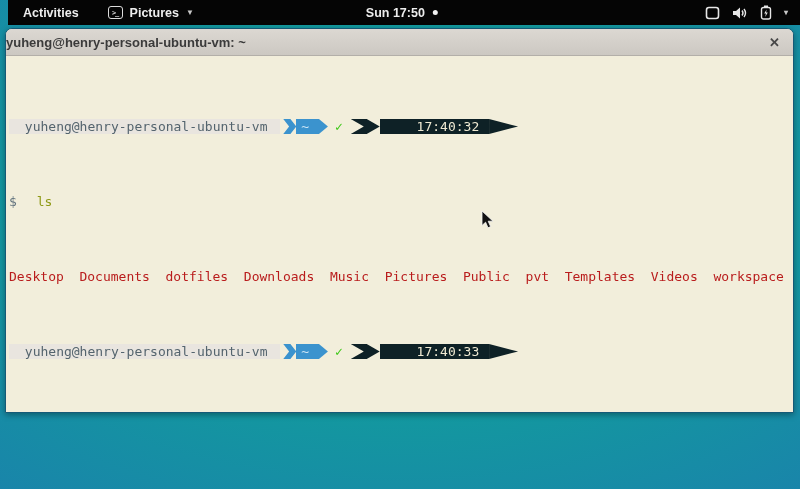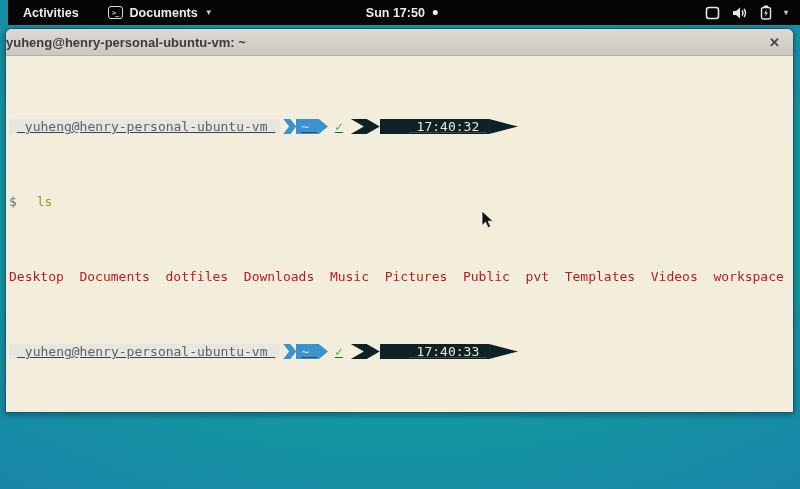--- a/index.html
+++ b/index.html
@@ -49,21 +49,21 @@
   .closebtn {
     position:absolute; right:13px; top:50%; transform:translateY(-50%);
     color:#474747; font-size:13px; line-height:1; cursor:default;
   }
   .termbody {
     position:relative; height:357px; padding:3px 0 0 3px;
     font-family:"DejaVu Sans Mono","Liberation Mono",monospace;
     font-size:13px; line-height:15px; white-space:pre; color:#444;
   }
   .line { height:15px; }
-  .prompt-line { display:flex; align-items:stretch; height:15px;text-decoration:underline; }
+  .prompt-line { display:flex; align-items:stretch; height:15px; }
   .seg-user { background:#e9e5df; color:#54646e; padding:0 5px 0 8px; }
   .chev { width:13px; margin-left:3px;
     clip-path:polygon(0 0,55% 0,100% 50%,55% 100%,0 100%,45% 50%); }
   .chev.blue, .seg.blue, .pt.blue { background:#3b93ce; }
   .chev.dark, .seg.dark, .pt.dark { background:#0e2126;padding-left:29px; }
   .seg { padding:0 2px 0 5px; }
   .seg.blue { color:#c9e4f5; }
   .seg.dark { color:#efe9d2; }
   .pt { width:9px; clip-path:polygon(0 0,100% 50%,0 100%); }
   .check { color:#3fc818; font-weight:bold; padding:0 5px 0 7px; }
@@ -74,21 +74,21 @@
   
   .mousecursor { position:absolute; left:481px; top:210px; }
 </style>
 </head>
 <body>
 
 <div class="topbar">
   <div class="activities">Activities</div>
   <div class="appmenu">
     <span class="term-glyph">&gt;_</span>
-    <span>Documents</span>
+    <span>Pictures</span>
     <span class="caret">▼</span>
   </div>
   <div class="clock">
     <span>Sun 17:50</span>
     <span class="notif-dot"></span>
   </div>
   <div class="status">
     <svg width="15" height="14" viewBox="0 0 15 14">
       <rect x="1.5" y="1.5" width="12" height="11" rx="2.5" fill="none" stroke="#e6e6e6" stroke-width="1.6"></rect>
     </svg>

